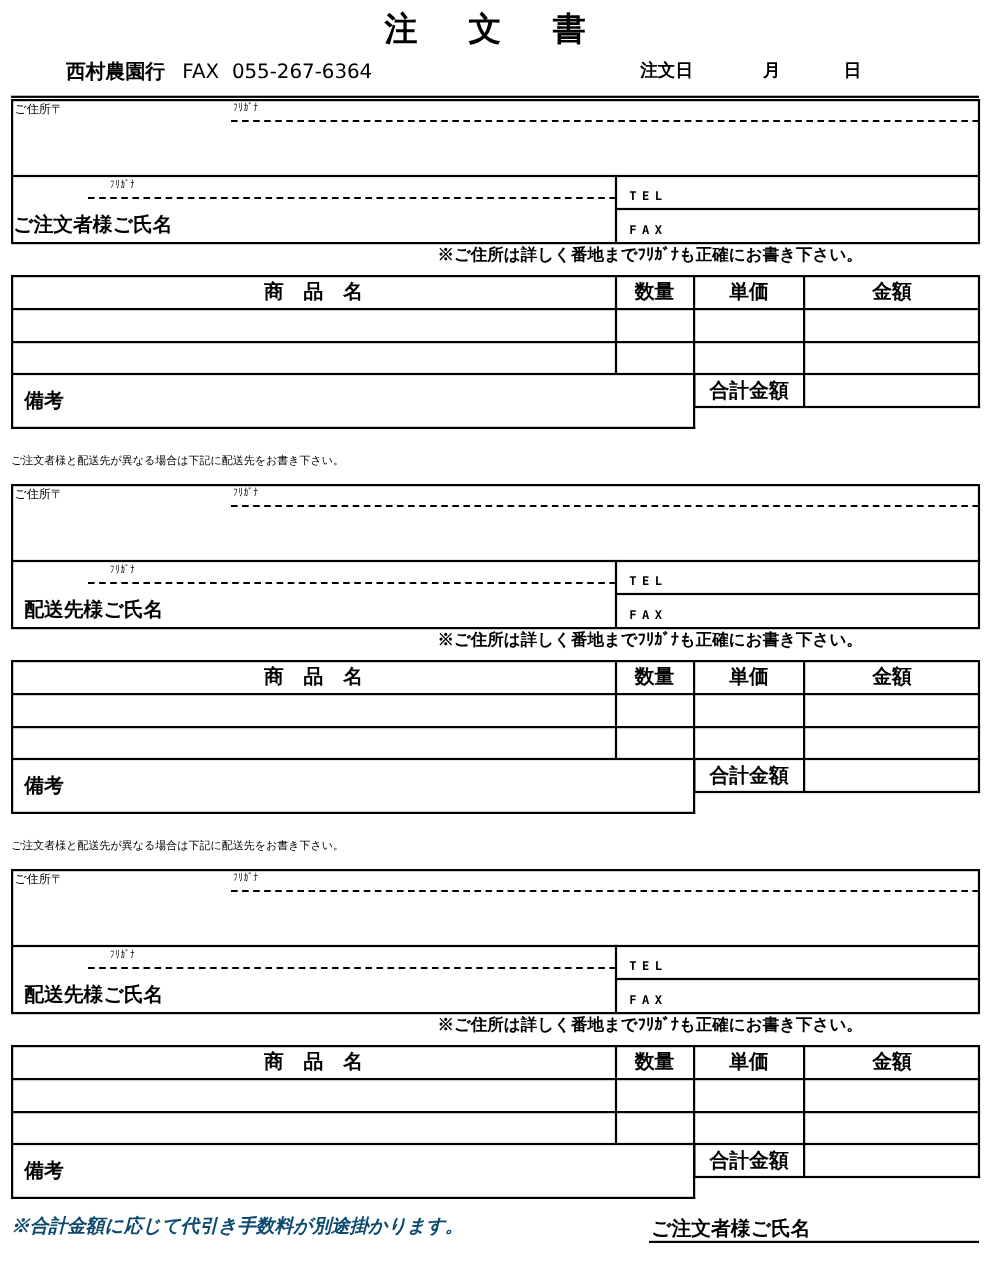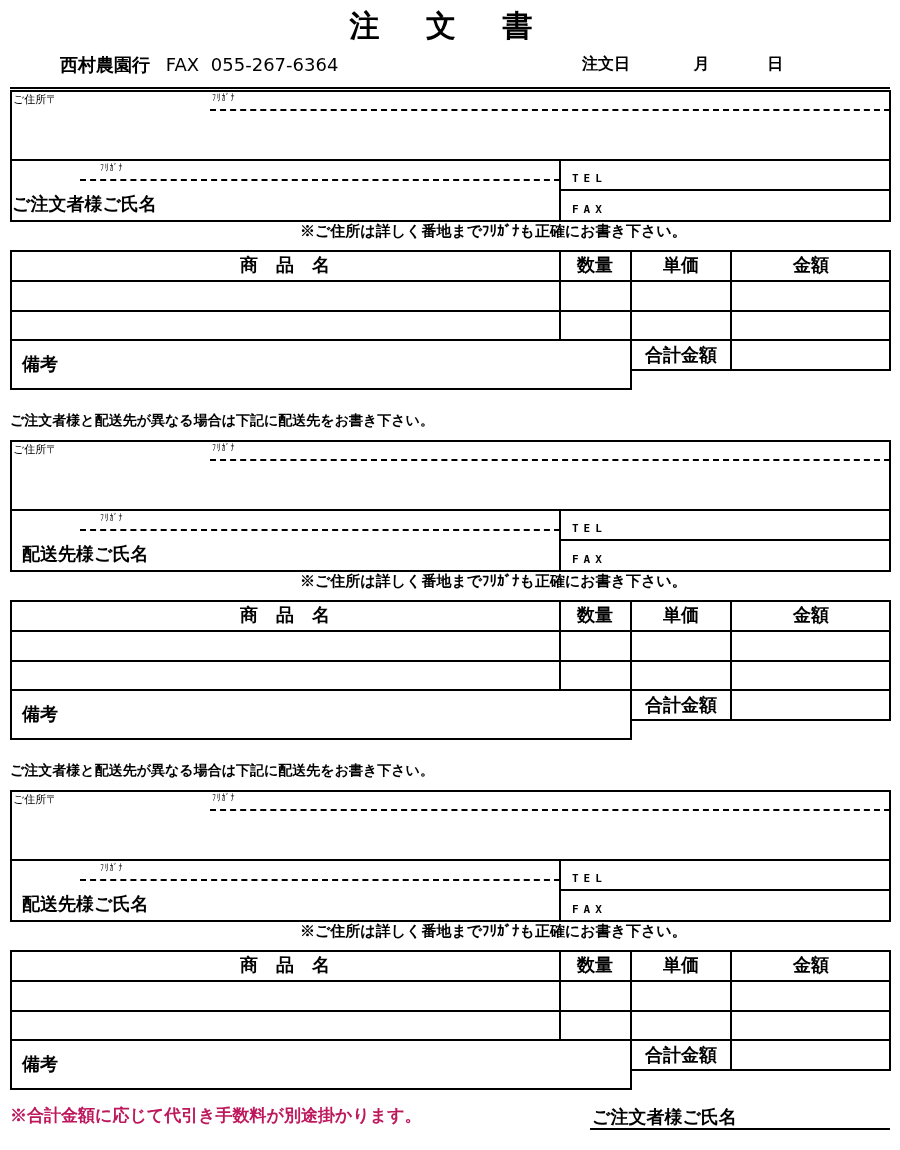--- a/index.html
+++ b/index.html
@@ -13,24 +13,24 @@
   .hdr-date { left: 582px; top: 54px; font-size: 16px; font-weight: bold; }
   .hdr-date span { display: inline-block; }
   .hline { position: absolute; background: #000; height: 2px; }
   .vline { position: absolute; background: #000; width: 2px; }
   .dash { position: absolute; height: 0; border-top: 2px dashed #000; }
   .box { position: absolute; border: 2px solid #000; box-sizing: border-box; }
   .small { font-size: 11px; }
   .kana { font-size: 10px; font-family: "DejaVu Sans Mono", monospace; letter-spacing: 1px; transform: scaleX(0.8); transform-origin: left; }
   .lbl { font-size: 18px; font-weight: bold; }
   .telfax { font-size: 11px; font-family: "DejaVu Sans Mono", monospace; letter-spacing: 5px; font-weight: bold; }
-  .note { font-size: 15px; font-weight: bold; text-align: left; }
+  .note { font-size: 15px; font-weight: bold; text-align: center; }
   .th { font-size: 18px; font-weight: bold; text-align: center; }
-  .red { color: #be185d; font-size: 17px; font-weight: bold; line-height: 20px; }
-  .section-head { font-size: 14px; font-weight: bold; }
+  .red { color: #0c4a6e; font-size: 17px; font-weight: bold; line-height: 20px; font-style: italic; }
+  .section-head { font-size: 10px; font-weight: normal; }
 </style>
 </head>
 <body>
 
 <div class="abs title">注 文 書</div>
 <div class="abs hdr-shop">
   <span class="jp">西村農園行</span>
   <span style="margin-left:10px">FAX</span>
   <span style="margin-left:6px">055-267-6364</span>
 </div>

